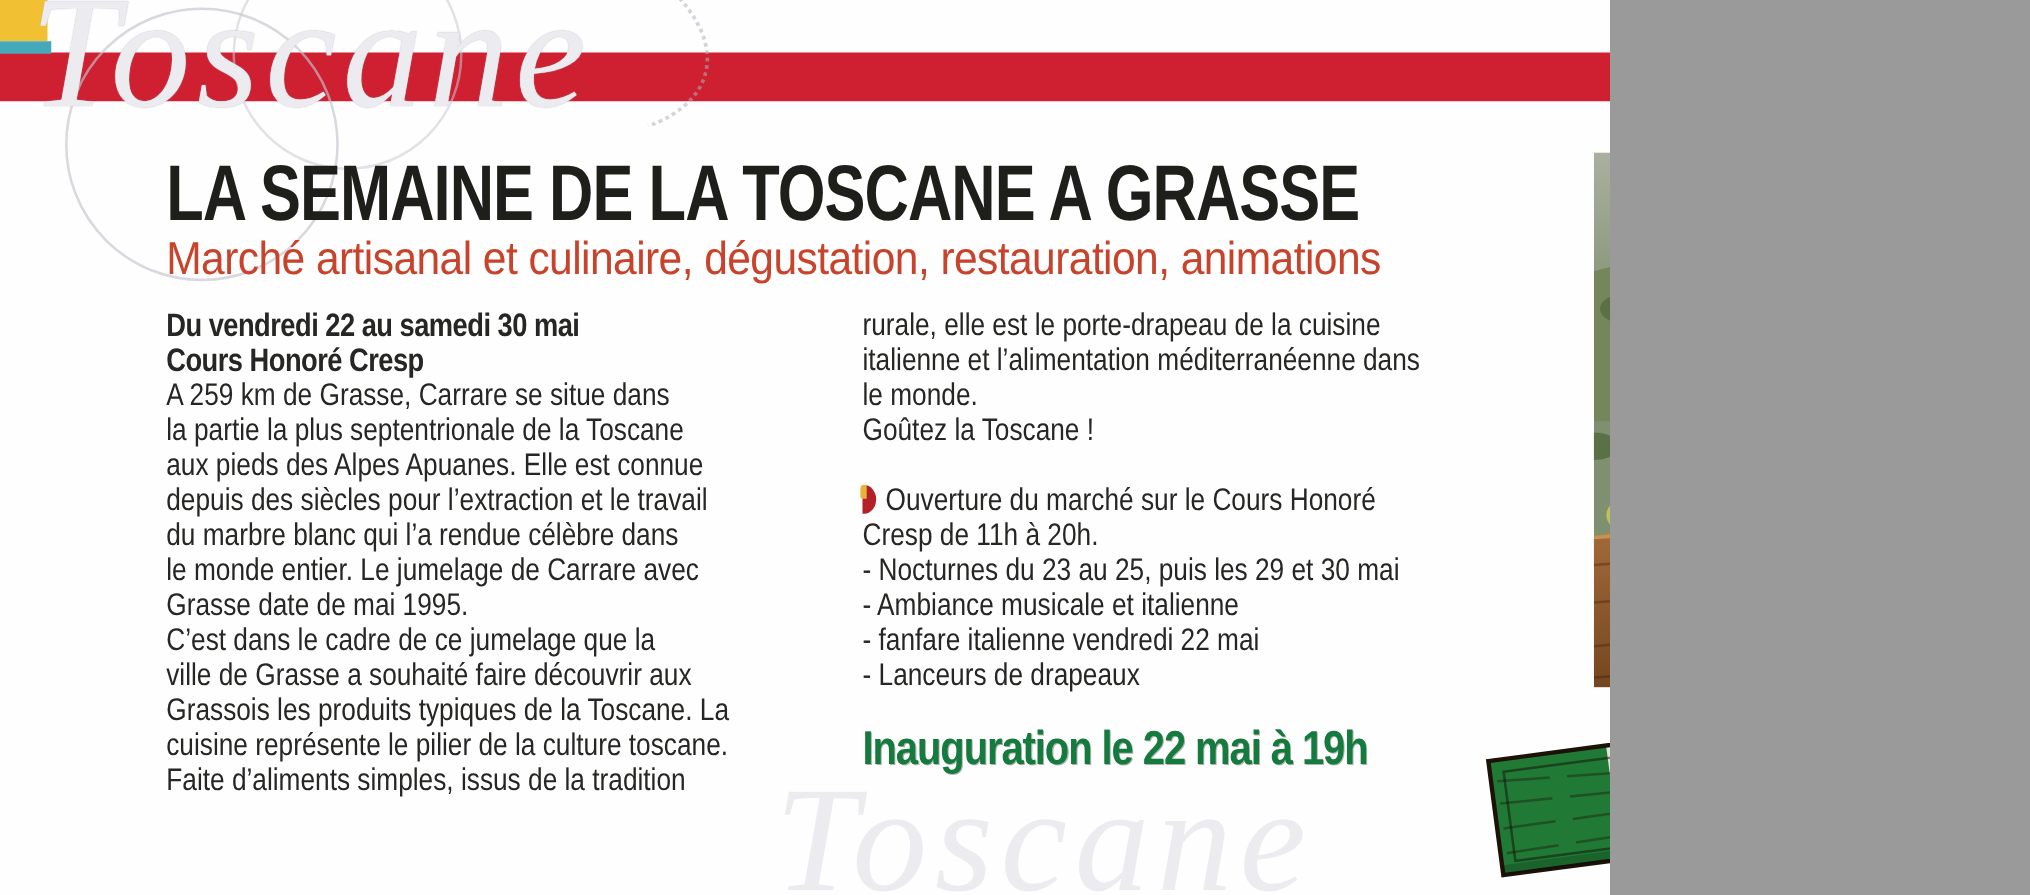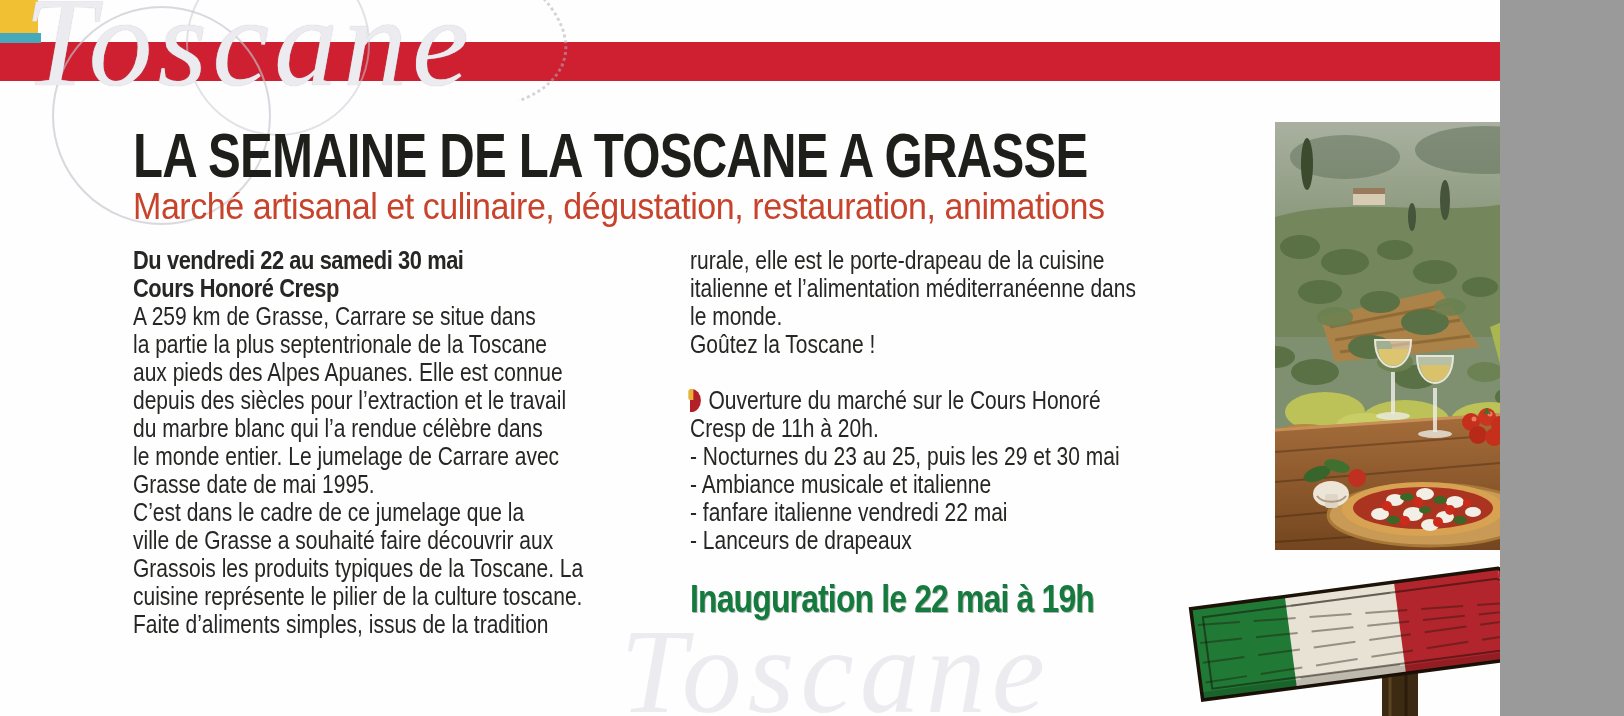--- a/index.html
+++ b/index.html
@@ -1,17 +1,17 @@
 <!DOCTYPE html>
 <html><head>
 <meta charset="utf-8">
 <style>
   html,body{margin:0;padding:0;background:#9a9a9a;}
   .page{
-    position:relative; width:1500px; height:716px; overflow:hidden;
+    position:relative; width:1288px; height:716px; overflow:hidden;
     background:#fefefe; font-family:"Liberation Sans", sans-serif;
   }
   
   .corner-yellow{position:absolute;left:0;top:0;width:38px;height:33px;background:#f2c133;z-index:2;}
   .corner-teal{position:absolute;left:0;top:33px;width:41px;height:10px;background:#45a9bb;z-index:2;}
   .red-band{position:absolute;left:0;top:42px;width:1624px;height:39px;background:#ce2030;z-index:1;}
   .flourish-circle{position:absolute;border-radius:50%;z-index:2;pointer-events:none;}
   .c1{left:52px;top:6px;width:215px;height:215px;border:2px solid rgba(195,195,205,.65);}
   .c2{left:186px;top:-48px;width:180px;height:180px;border:2px solid rgba(200,200,210,.55);}
   .flourish-arc{position:absolute;left:235px;top:-70px;width:330px;height:170px;border:3px dotted rgba(175,175,188,.55);

